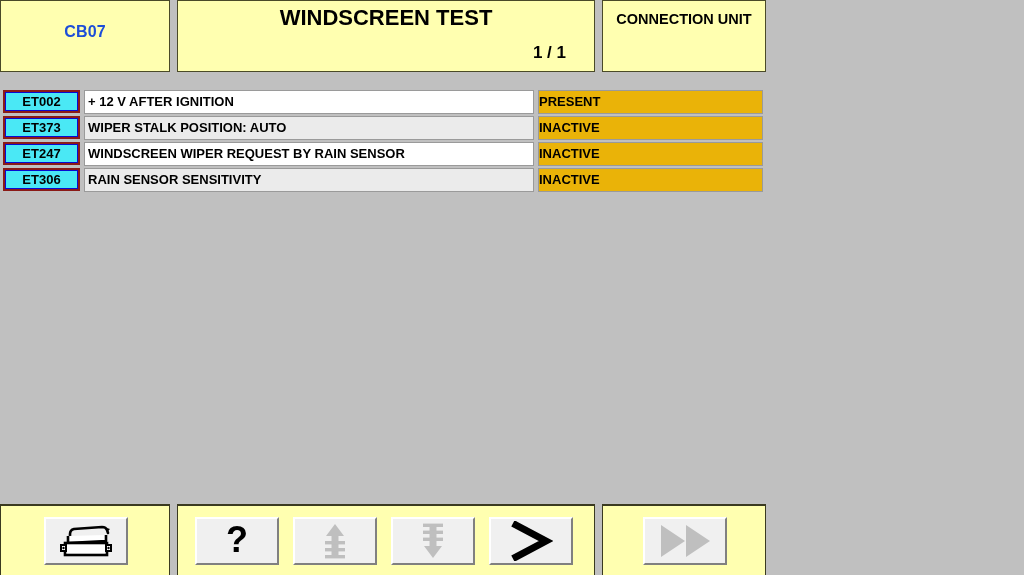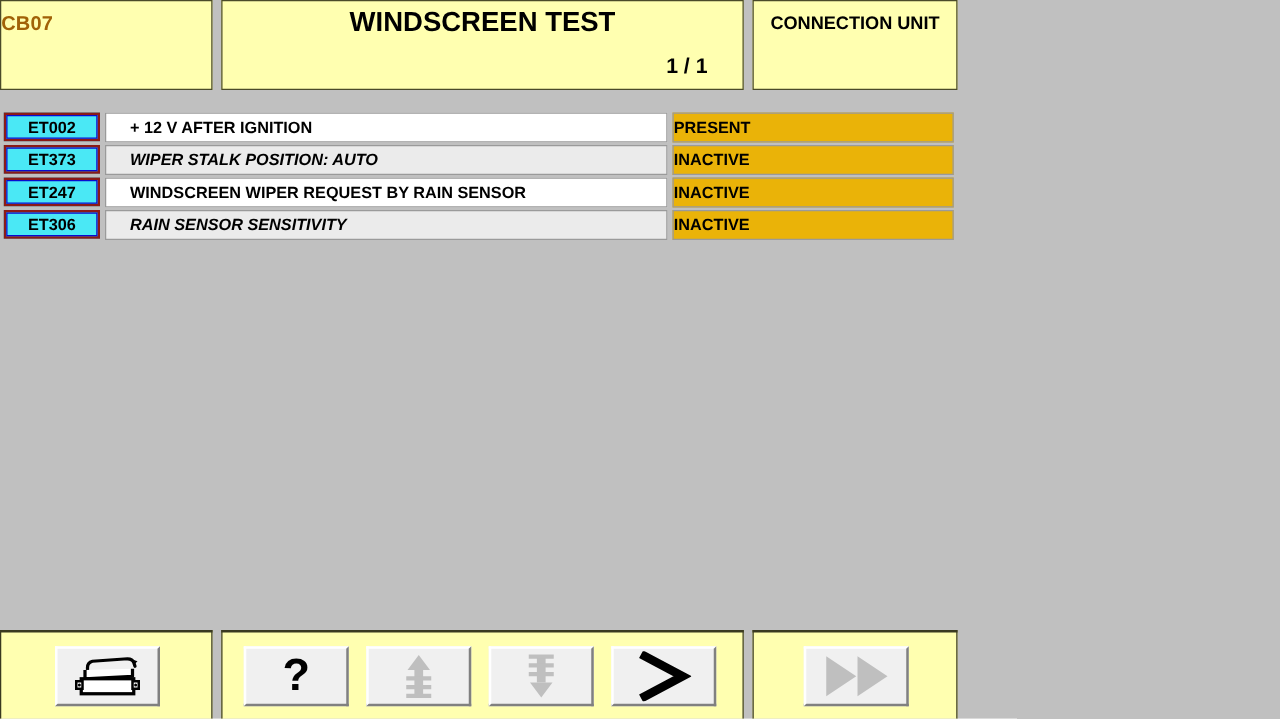--- a/index.html
+++ b/index.html
@@ -36,24 +36,25 @@
     box-sizing: border-box;
   }
   .hdr-left   { left: 0px;   width: 170px; height: 72px; }
   .hdr-center { left: 177px; width: 418px; height: 72px; }
   .hdr-right  { left: 602px; width: 164px; height: 72px; }
 
   .hdr-unit-label {
     position: absolute;
     left: 0;
     right: 0;
-    top: 10px;
+    top: 22px;
+    text-align: center;
     font-size: 16px;
     font-weight: bold;
-    color: #a16207;
+    color: #1d4ed8;
     letter-spacing: .1px;
   }
   .hdr-title {
     position: absolute;
     left: 0;
     right: 0;
     top: 4px;
     text-align: center;
     font-size: 22px;
     font-weight: bold;
@@ -118,30 +119,30 @@
     color: #000000;
   }
   .desc {
     position: absolute;
     left: 84px;
     top: 0px;
     width: 450px;
     height: 24px;
     box-sizing: border-box;
     border: 1px solid #9a9a9a;
-    padding-left: 19px;
+    padding-left: 3px;
     line-height: 22px;
     font-size: 13px;
     font-weight: bold;
     color: #000000;
     white-space: nowrap;
     overflow: hidden;
   }
   .row-white .desc { background: #ffffff; }
-  .row-gray  .desc { background: #ebebeb; font-style: italic; }
+  .row-gray  .desc { background: #ebebeb; }
   .value {
     position: absolute;
     left: 538px;
     top: 0px;
     width: 225px;
     height: 24px;
     box-sizing: border-box;
     background: #eab308;
     border: 1px solid #9a9a9a;
     text-align: left;

